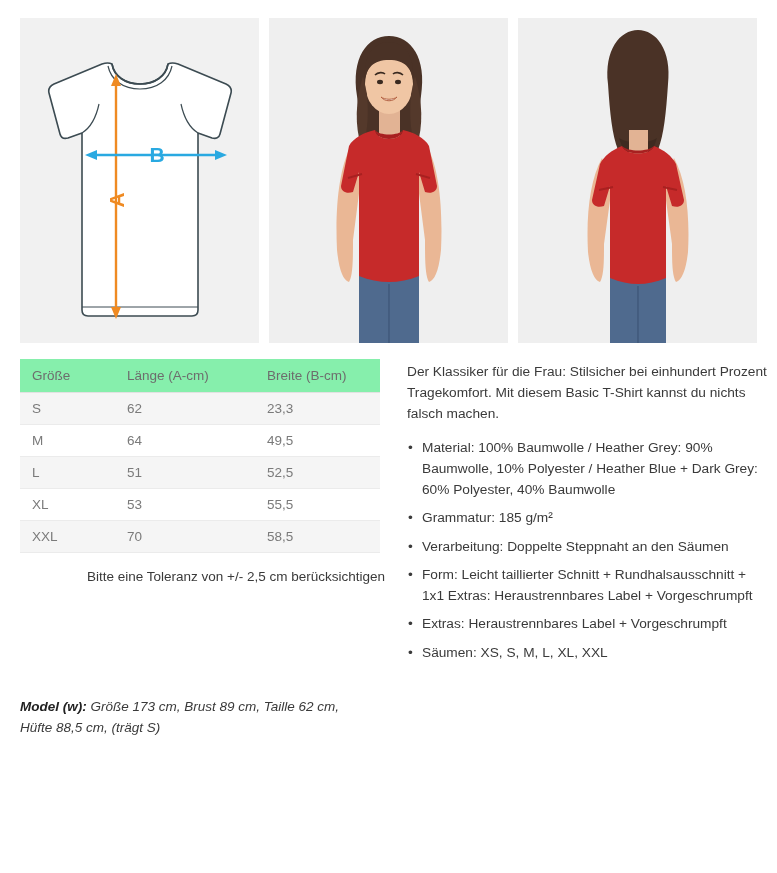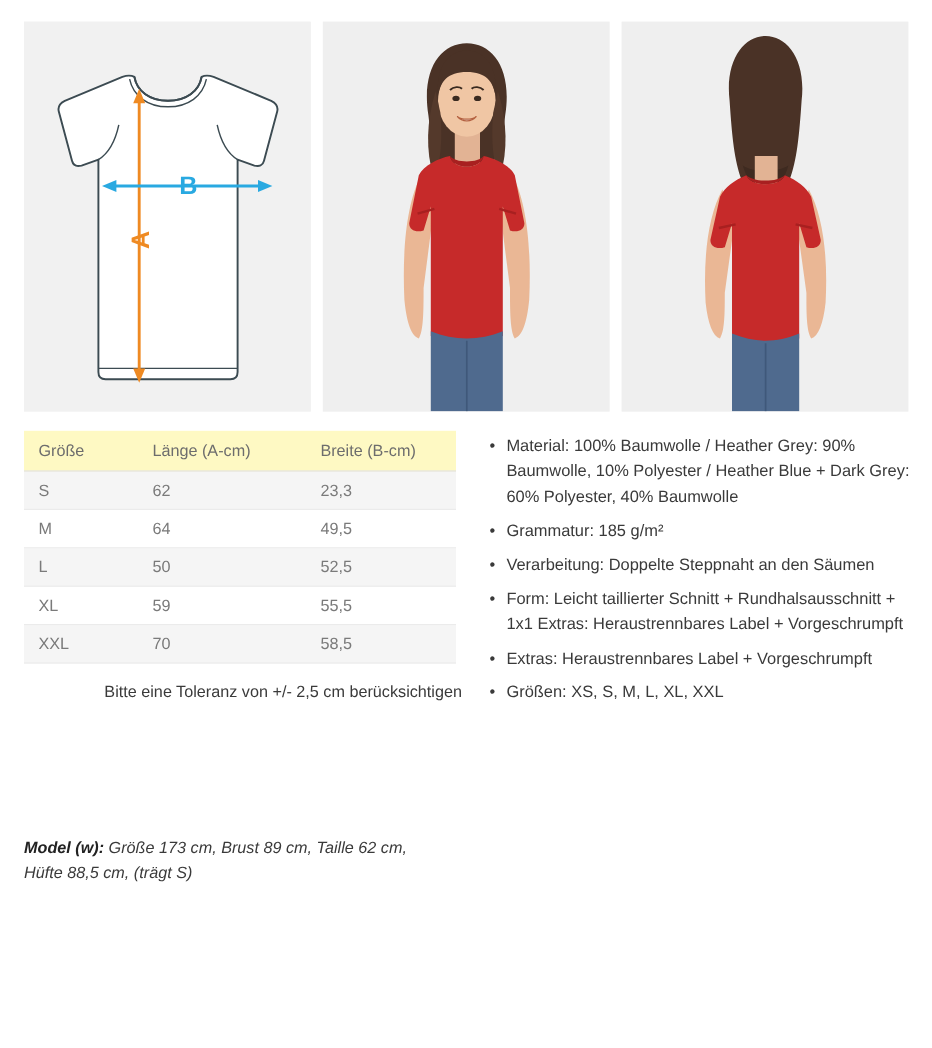--- a/index.html
+++ b/index.html
@@ -72,21 +72,21 @@
     border-collapse: collapse;
     width: 360px;
     font-size: 13.5px;
   }
   table.size-table th {
     text-align: left;
     font-weight: normal;
     color: #6d6d6d;
     padding: 9px 10px 9px 12px;
     border-bottom: 1px solid #e2e2e2;
-    background: #fef9c3;
+    background: #86efac;
   }
   table.size-table td {
     padding: 8px 10px 8px 12px;
     color: #7a7a7a;
     border-bottom: 1px solid #ebebeb;
   }
   table.size-table tbody tr:nth-child(odd) td {
     background: #f5f5f5;
   }
   table.size-table tbody tr:nth-child(even) td {
@@ -260,47 +260,48 @@
             <td>62</td>
             <td>23,3</td>
           </tr>
           <tr>
             <td>M</td>
             <td>64</td>
             <td>49,5</td>
           </tr>
           <tr>
             <td>L</td>
-            <td>50</td>
+            <td>51</td>
             <td>52,5</td>
           </tr>
           <tr>
             <td>XL</td>
-            <td>59</td>
+            <td>53</td>
             <td>55,5</td>
           </tr>
           <tr>
             <td>XXL</td>
             <td>70</td>
             <td>58,5</td>
           </tr>
         </tbody>
       </table>
 
       <div class="tolerance">Bitte eine Toleranz von +/- 2,5 cm berücksichtigen</div>
 
       <div class="model-info">
         <b>Model (w):</b><span> Größe 173 cm, Brust 89 cm, Taille 62 cm, Hüfte 88,5 cm, (trägt S)</span>
       </div>
     </div>
 
     <div class="right-col">
+      <p class="desc-intro">Der Klassiker für die Frau: Stilsicher bei einhundert Prozent Tragekomfort. Mit diesem Basic T-Shirt kannst du nichts falsch machen.</p>
       <ul class="features">
         <li>Material: 100% Baumwolle / Heather Grey: 90% Baumwolle, 10%  Polyester / Heather Blue + Dark Grey: 60% Polyester, 40% Baumwolle</li>
         <li>Grammatur: 185 g/m²</li>
         <li>Verarbeitung: Doppelte Steppnaht an den Säumen</li>
         <li>Form: Leicht taillierter Schnitt + Rundhalsausschnitt + 1x1 Extras: Heraustrennbares Label + Vorgeschrumpft</li>
         <li>Extras: Heraustrennbares Label + Vorgeschrumpft</li>
-        <li>Größen: XS, S, M, L, XL, XXL</li>
+        <li>Säumen: XS, S, M, L, XL, XXL</li>
       </ul>
     </div>
   </div>
 </div>
 
 </body></html>

